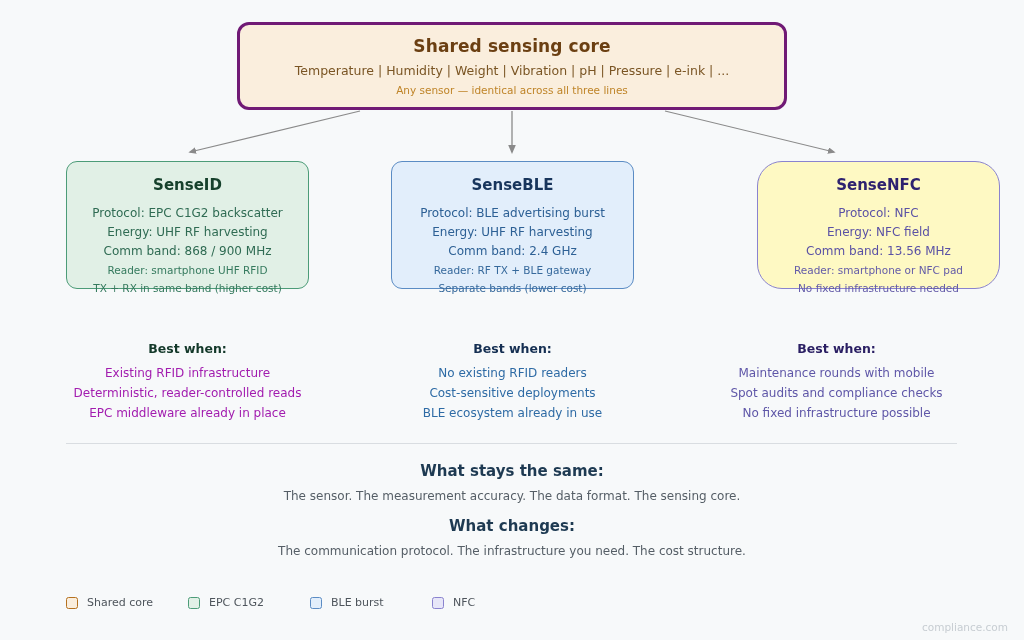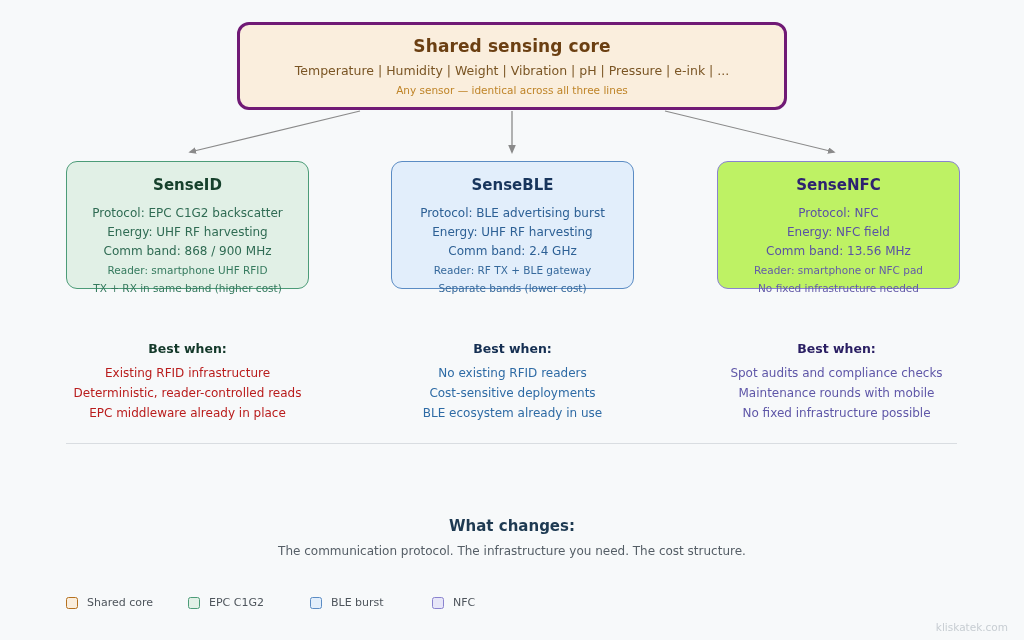--- a/index.html
+++ b/index.html
@@ -106,23 +106,24 @@
   #card-sensible {
     left: 391px;
     background: #e2eefb;
     border-color: #5b8cc4;
   }
   #card-sensible .card-title { color: #18355c; }
   #card-sensible .card-line  { color: #2d6095; }
   #card-sensible .card-sub   { color: #36699c; }
 
   #card-sensenfc {
-    left: 717px;
-    background: #bef264;
+    left: 757px;
+    background: #fef9c3;
     border-color: #8a83cf;
+    border-radius: 25px;
   }
   #card-sensenfc .card-title { color: #2e2270; }
   #card-sensenfc .card-line  { color: #5a51a5; }
   #card-sensenfc .card-sub   { color: #635ba8; }
 
   
   .bestwhen {
     position: absolute;
     top: 341px;
     width: 243px;
@@ -136,21 +137,21 @@
   .bestwhen-item {
     font-size: 12px;
     line-height: 20px;
     white-space: nowrap;
   }
   #best-senseid  { left: 66px; }
   #best-sensible { left: 391px; }
   #best-sensenfc { left: 715px; }
 
   #best-senseid .bestwhen-title { color: #14392a; }
-  #best-senseid .bestwhen-item  { color: #b91c1c; }
+  #best-senseid .bestwhen-item  { color: #a21caf; }
   #best-sensible .bestwhen-title { color: #152f52; }
   #best-sensible .bestwhen-item  { color: #2e6ba5; }
   #best-sensenfc .bestwhen-title { color: #2a1f63; }
   #best-sensenfc .bestwhen-item  { color: #5f57a8; }
 
   
   .divider {
     position: absolute;
     left: 66px;
     top: 443px;
@@ -277,27 +278,31 @@
 
   <div class="bestwhen" id="best-sensible">
     <div class="bestwhen-title">Best when:</div>
     <div class="bestwhen-item">No existing RFID readers</div>
     <div class="bestwhen-item">Cost-sensitive deployments</div>
     <div class="bestwhen-item">BLE ecosystem already in use</div>
   </div>
 
   <div class="bestwhen" id="best-sensenfc">
     <div class="bestwhen-title">Best when:</div>
+    <div class="bestwhen-item">Maintenance rounds with mobile</div>
     <div class="bestwhen-item">Spot audits and compliance checks</div>
-    <div class="bestwhen-item">Maintenance rounds with mobile</div>
     <div class="bestwhen-item">No fixed infrastructure possible</div>
   </div>
 
   <div class="divider"></div>
 
+  <div class="summary" id="summary-same">
+    <div class="summary-title">What stays the same:</div>
+    <div class="summary-text">The sensor. The measurement accuracy. The data format. The sensing core.</div>
+  </div>
 
   <div class="summary" id="summary-change">
     <div class="summary-title">What changes:</div>
     <div class="summary-text">The communication protocol. The infrastructure you need. The cost structure.</div>
   </div>
 
   <div class="legend">
     <div class="legend-item">
       <span class="legend-swatch" id="sw0" style="background: rgb(250, 238, 221); border-color: rgb(181, 113, 31);"></span>
       <span class="legend-label">Shared core</span>
@@ -309,15 +314,15 @@
     <div class="legend-item">
       <span class="legend-swatch" id="sw2" style="background: rgb(226, 238, 251); border-color: rgb(91, 140, 196);"></span>
       <span class="legend-label">BLE burst</span>
     </div>
     <div class="legend-item">
       <span class="legend-swatch" id="sw3" style="background: rgb(231, 230, 248); border-color: rgb(138, 131, 207);"></span>
       <span class="legend-label">NFC</span>
     </div>
   </div>
 
-  <div class="watermark">kliskatek.com</div>
+  <div class="watermark">compliance.com</div>
 
 </div>
 
 </body></html>

